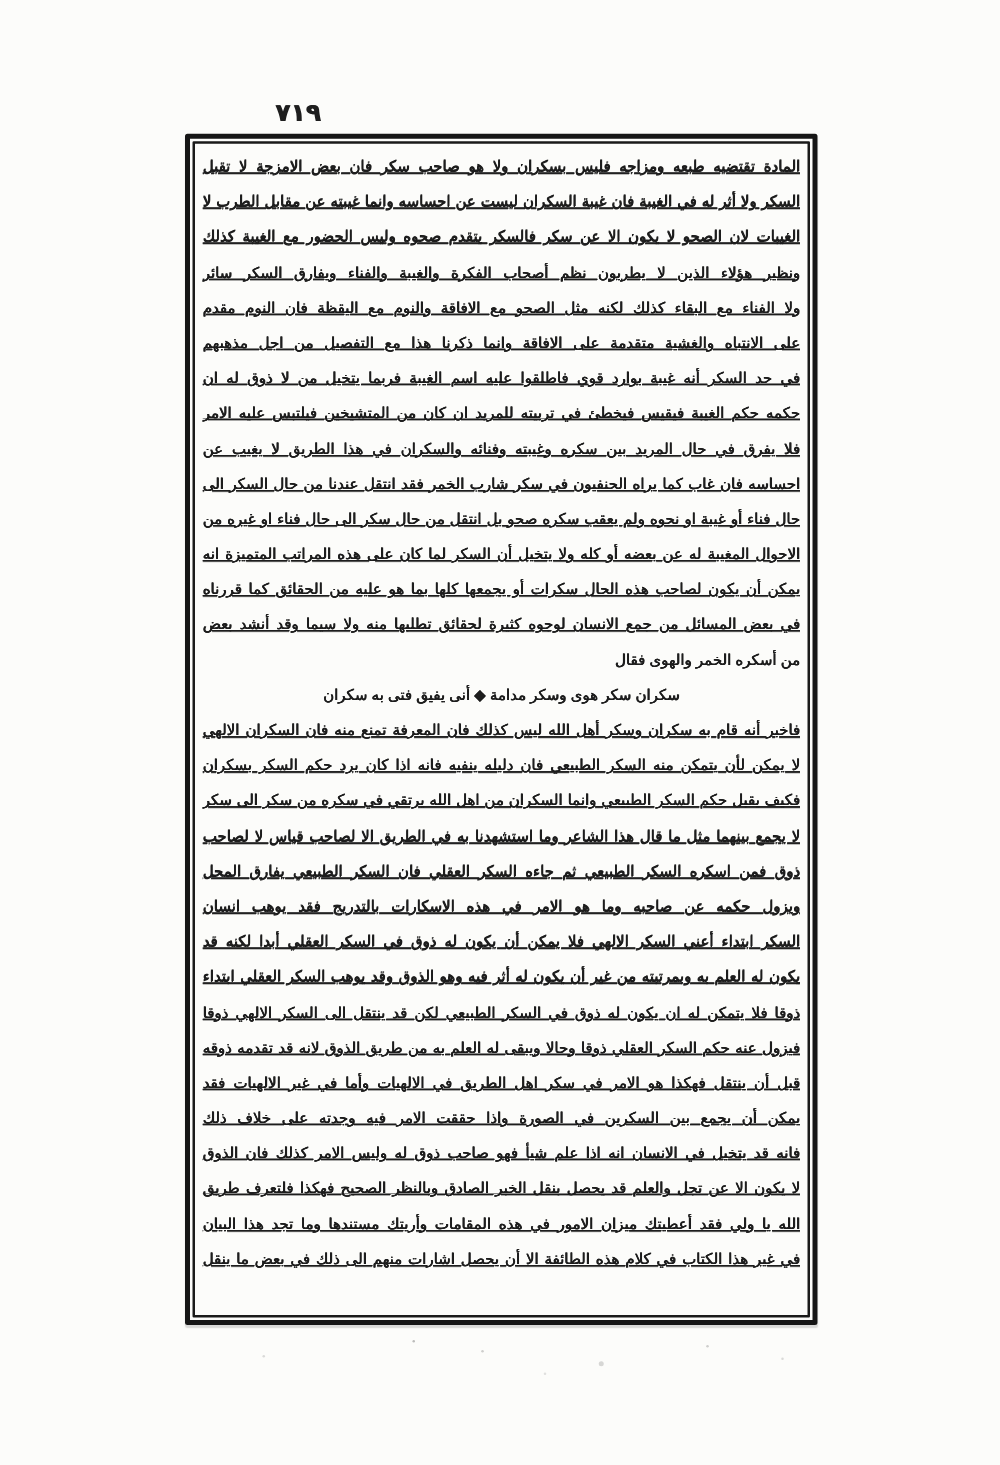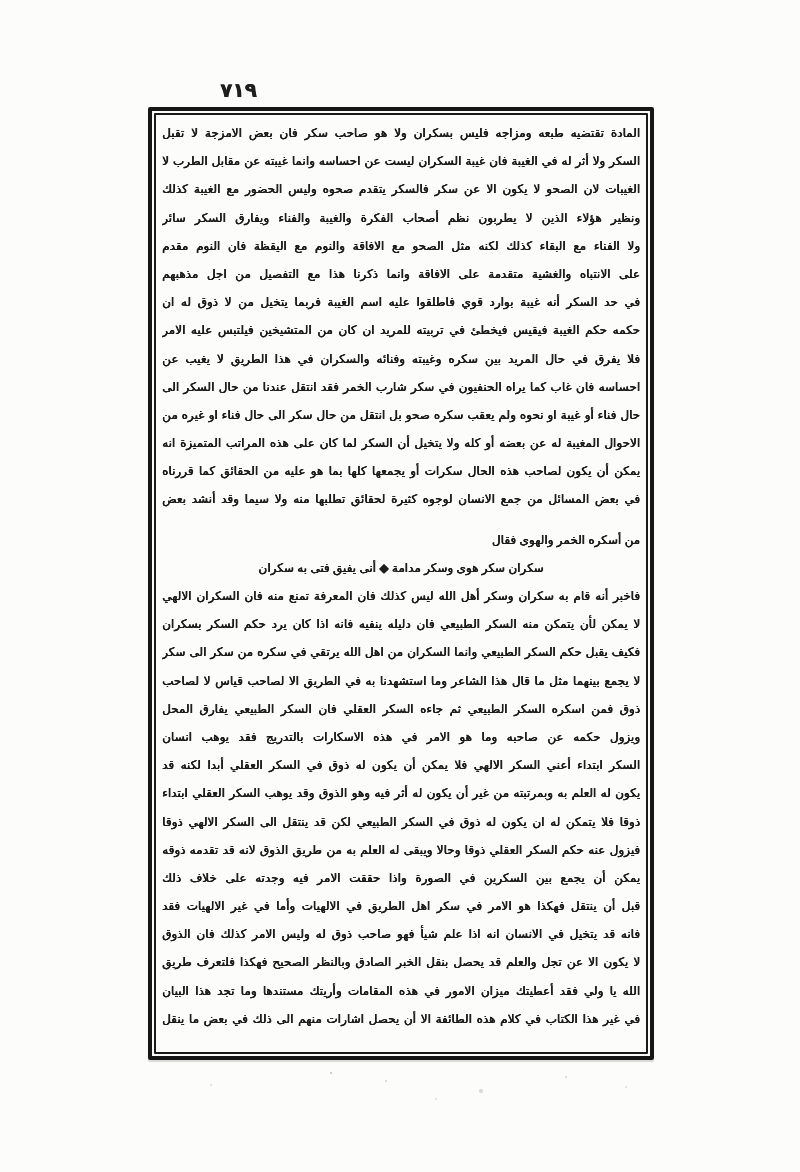--- a/index.html
+++ b/index.html
@@ -55,22 +55,22 @@
     line-height: 28.2px;
     word-spacing: -0.5px;
     letter-spacing: -0.1px;
     text-shadow: 0.5px 0 0 #1d1d1d, 0 0.3px 0 #1d1d1d;
   }
   .line {
     height: 28.2px;
     overflow: hidden;
     white-space: normal;
   }
-  .s-j { text-align: justify; text-align-last: justify; }
-  .s-e { text-align: left;  text-align-last: right; margin-top: 12px; }
+  .s-j { text-align: justify; text-align-last: justify; text-decoration: underline; }
+  .s-e { text-align: left;  text-align-last: right; }
   .s-v { text-align: center; text-align-last: center; }
   
   .specks {
     position: absolute;
     left: 330px;
     top: 1072px;
     width: 2px;
     height: 2px;
     border-radius: 50%;
     background: rgba(110,110,110,0.45);
@@ -112,22 +112,22 @@
           <div class="line s-j">فاخبر أنه قام به سكران وسكر أهل الله ليس كذلك فان المعرفة تمنع منه فان السكران الالهي</div>
           <div class="line s-j">لا يمكن لأن يتمكن منه السكر الطبيعي فان دليله ينفيه فانه اذا كان يرد حكم السكر بسكران</div>
           <div class="line s-j">فكيف يقبل حكم السكر الطبيعي وانما السكران من اهل الله يرتقي في سكره من سكر الى سكر</div>
           <div class="line s-j">لا يجمع بينهما مثل ما قال هذا الشاعر وما استشهدنا به في الطريق الا لصاحب قياس لا لصاحب</div>
           <div class="line s-j">ذوق فمن اسكره السكر الطبيعي ثم جاءه السكر العقلي فان السكر الطبيعي يفارق المحل بالضرورة</div>
           <div class="line s-j">ويزول حكمه عن صاحبه وما هو الامر في هذه الاسكارات بالتدريج فقد يوهب انسان</div>
           <div class="line s-j">السكر ابتداء أعني السكر الالهي فلا يمكن أن يكون له ذوق في السكر العقلي أبدا لكنه قد</div>
           <div class="line s-j">يكون له العلم به وبمرتبته من غير أن يكون له أثر فيه وهو الذوق وقد يوهب السكر العقلي ابتداء</div>
           <div class="line s-j">ذوقا فلا يتمكن له ان يكون له ذوق في السكر الطبيعي لكن قد ينتقل الى السكر الالهي ذوقا</div>
           <div class="line s-j">فيزول عنه حكم السكر العقلي ذوقا وحالا ويبقى له العلم به من طريق الذوق لانه قد تقدمه ذوقه</div>
+          <div class="line s-j">قبل أن ينتقل فهكذا هو الامر في سكر اهل الطريق في الالهيات وأما في غير الالهيات فقد</div>
           <div class="line s-j">يمكن أن يجمع بين السكرين في الصورة واذا حققت الامر فيه وجدته على خلاف ذلك</div>
-          <div class="line s-j">قبل أن ينتقل فهكذا هو الامر في سكر اهل الطريق في الالهيات وأما في غير الالهيات فقد</div>
           <div class="line s-j">فانه قد يتخيل في الانسان انه اذا علم شيأ فهو صاحب ذوق له وليس الامر كذلك فان الذوق</div>
           <div class="line s-j">لا يكون الا عن تجل والعلم قد يحصل بنقل الخبر الصادق وبالنظر الصحيح فهكذا فلتعرف طريق</div>
           <div class="line s-j">الله يا ولي فقد أعطيتك ميزان الامور في هذه المقامات وأريتك مستندها وما تجد هذا البيان</div>
           <div class="line s-j">في غير هذا الكتاب في كلام هذه الطائفة الا أن يحصل اشارات منهم الى ذلك في بعض ما ينقل</div>
       </div>
     </div>
   </div>
 
   <div class="specks"></div>
 

